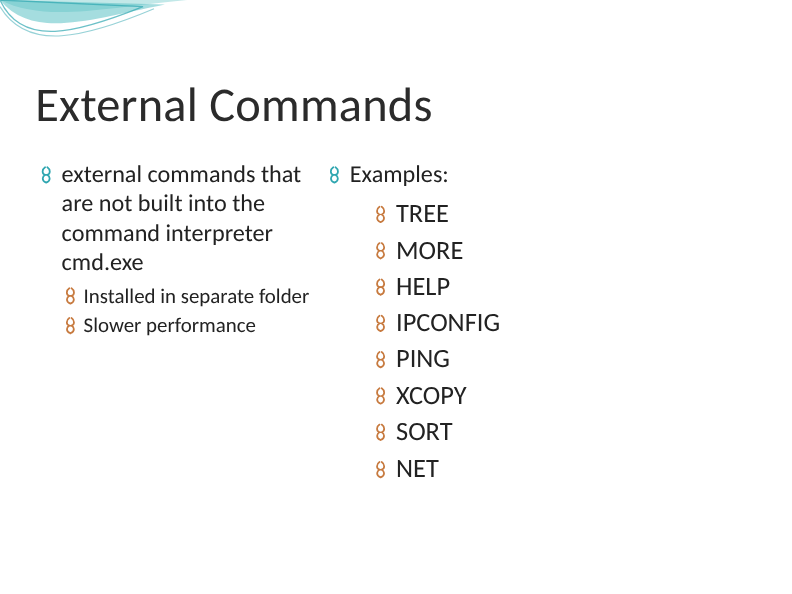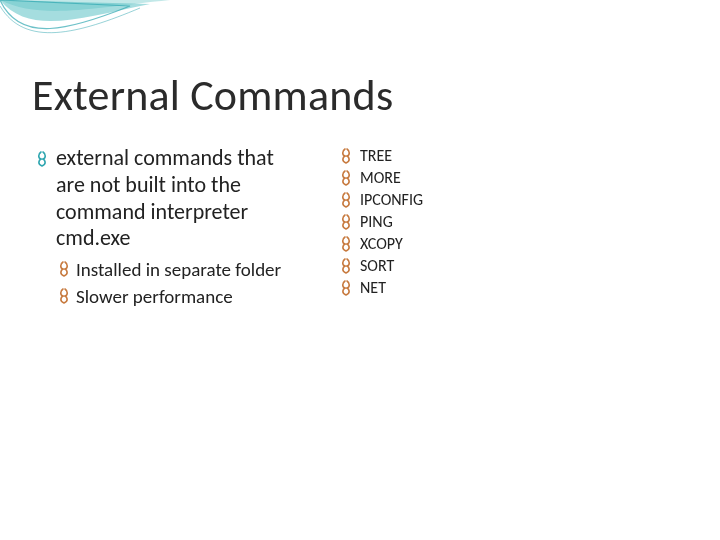--- a/index.html
+++ b/index.html
@@ -72,21 +72,21 @@
   }
   .l2 .bullet {
     position: absolute;
     left: 0;
     top: 2px;
   }
   .right-l2 {
     position: relative;
     padding-left: 22px;
     margin-left: 42px;
-    font-size: 16px;
+    font-size: 24px;
     font-weight: 300;
     color: #222;
     line-height: 1.38;
   }
   .right-l2 .bullet {
     position: absolute;
     left: 0;
     top: 2px;
   }
   .curly-bullet {
@@ -133,27 +133,38 @@
         <span class="bullet">
           <svg class="curly-bullet" viewBox="0 0 16 18">
             <path d="M7 2 C4 4 4 8 7 9 C5 10 3 14 8 16 M8 16 C13 14 11 10 9 9 C12 8 12 4 9 2" fill="none" stroke="#c77a3f" stroke-width="1.6" stroke-linecap="round"></path>
           </svg>
         </span>
         <span>Slower performance</span>
       </div>
     </div>
 
     <div class="col">
+      <div class="l1">
+        <span class="bullet">
+          <svg class="curly-bullet" viewBox="0 0 16 18">
+            <path d="M7 2 C4 4 4 8 7 9 C5 10 3 14 8 16 M8 16 C13 14 11 10 9 9 C12 8 12 4 9 2" fill="none" stroke="#2fa6b0" stroke-width="1.6" stroke-linecap="round"></path>
+          </svg>
+        </span>
+        <span>Examples:</span>
+      </div>
 
       <div class="right-l2"><span class="bullet"><svg class="curly-bullet" viewBox="0 0 16 18">
               <path d="M7 2 C4 4 4 8 7 9 C5 10 3 14 8 16 M8 16 C13 14 11 10 9 9 C12 8 12 4 9 2" fill="none" stroke="#c77a3f" stroke-width="1.6" stroke-linecap="round"></path>
             </svg></span><span>TREE</span></div>
       <div class="right-l2"><span class="bullet"><svg class="curly-bullet" viewBox="0 0 16 18">
               <path d="M7 2 C4 4 4 8 7 9 C5 10 3 14 8 16 M8 16 C13 14 11 10 9 9 C12 8 12 4 9 2" fill="none" stroke="#c77a3f" stroke-width="1.6" stroke-linecap="round"></path>
             </svg></span><span>MORE</span></div>
+      <div class="right-l2"><span class="bullet"><svg class="curly-bullet" viewBox="0 0 16 18">
+              <path d="M7 2 C4 4 4 8 7 9 C5 10 3 14 8 16 M8 16 C13 14 11 10 9 9 C12 8 12 4 9 2" fill="none" stroke="#c77a3f" stroke-width="1.6" stroke-linecap="round"></path>
+            </svg></span><span>HELP</span></div>
       <div class="right-l2"><span class="bullet"><svg class="curly-bullet" viewBox="0 0 16 18">
               <path d="M7 2 C4 4 4 8 7 9 C5 10 3 14 8 16 M8 16 C13 14 11 10 9 9 C12 8 12 4 9 2" fill="none" stroke="#c77a3f" stroke-width="1.6" stroke-linecap="round"></path>
             </svg></span><span>IPCONFIG</span></div>
       <div class="right-l2"><span class="bullet"><svg class="curly-bullet" viewBox="0 0 16 18">
               <path d="M7 2 C4 4 4 8 7 9 C5 10 3 14 8 16 M8 16 C13 14 11 10 9 9 C12 8 12 4 9 2" fill="none" stroke="#c77a3f" stroke-width="1.6" stroke-linecap="round"></path>
             </svg></span><span>PING</span></div>
       <div class="right-l2"><span class="bullet"><svg class="curly-bullet" viewBox="0 0 16 18">
               <path d="M7 2 C4 4 4 8 7 9 C5 10 3 14 8 16 M8 16 C13 14 11 10 9 9 C12 8 12 4 9 2" fill="none" stroke="#c77a3f" stroke-width="1.6" stroke-linecap="round"></path>
             </svg></span><span>XCOPY</span></div>
       <div class="right-l2"><span class="bullet"><svg class="curly-bullet" viewBox="0 0 16 18">

